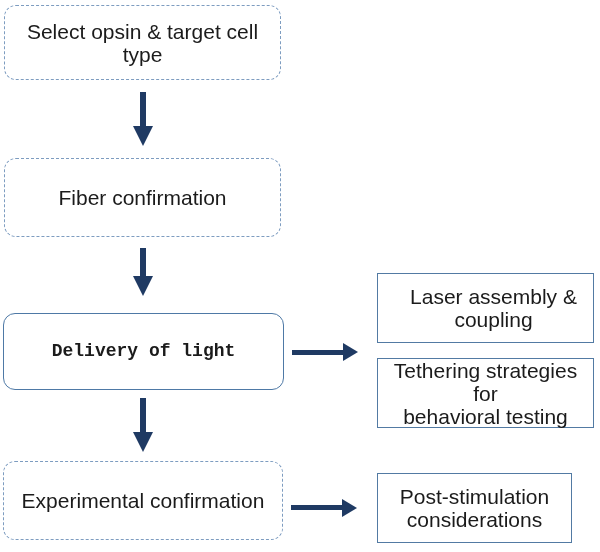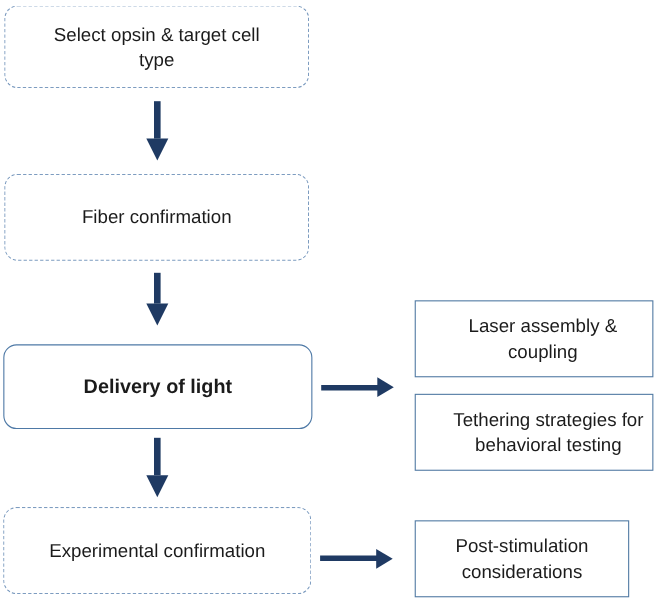--- a/index.html
+++ b/index.html
@@ -16,35 +16,36 @@
     color: var(--text, #1b1b1b);
     overflow: hidden;
   }
   .node {
     position: absolute;
     box-sizing: border-box;
     display: flex;
     align-items: center;
     justify-content: center;
     text-align: center;
-    font-size: 17px;
+    font-size: 21px;
     line-height: 23px;
     white-space: pre-line;
     background: #ffffff;
     padding: 2px 8px;
   }
   .node.dashed {
     border: 1.5px dashed var(--dashed-border, #7d9cc0);
     border-radius: 12px;
   }
   .node.solid-rounded {
     border: 1.6px solid var(--solid-rounded-border, #4e79a6);
     border-radius: 12px;
     font-weight: bold;
     font-size: 18px;
+    font-family: Liberation Mono, monospace;
   }
   .node.rect {
     border: 1.5px solid var(--rect-border, #527aa3);
     border-radius: 0;
   }
   
   .box-select      { left: 4px;   top: 5px;   width: 277px; height: 75px; }
   .box-fiber       { left: 4px;   top: 158px; width: 277px; height: 79px; }
   .box-delivery    { left: 3px;   top: 313px; width: 281px; height: 77px; }
   .box-experiment  { left: 3px;   top: 461px; width: 280px; height: 79px; }

